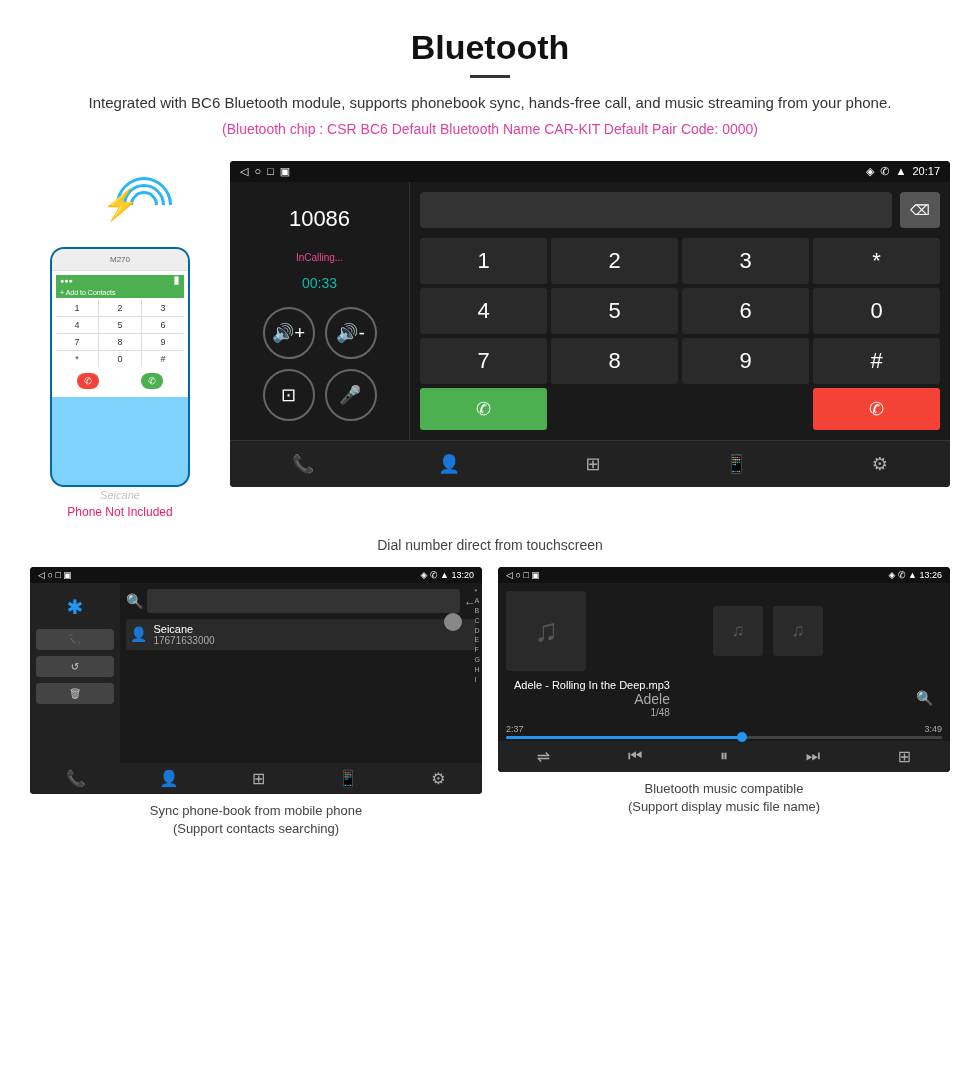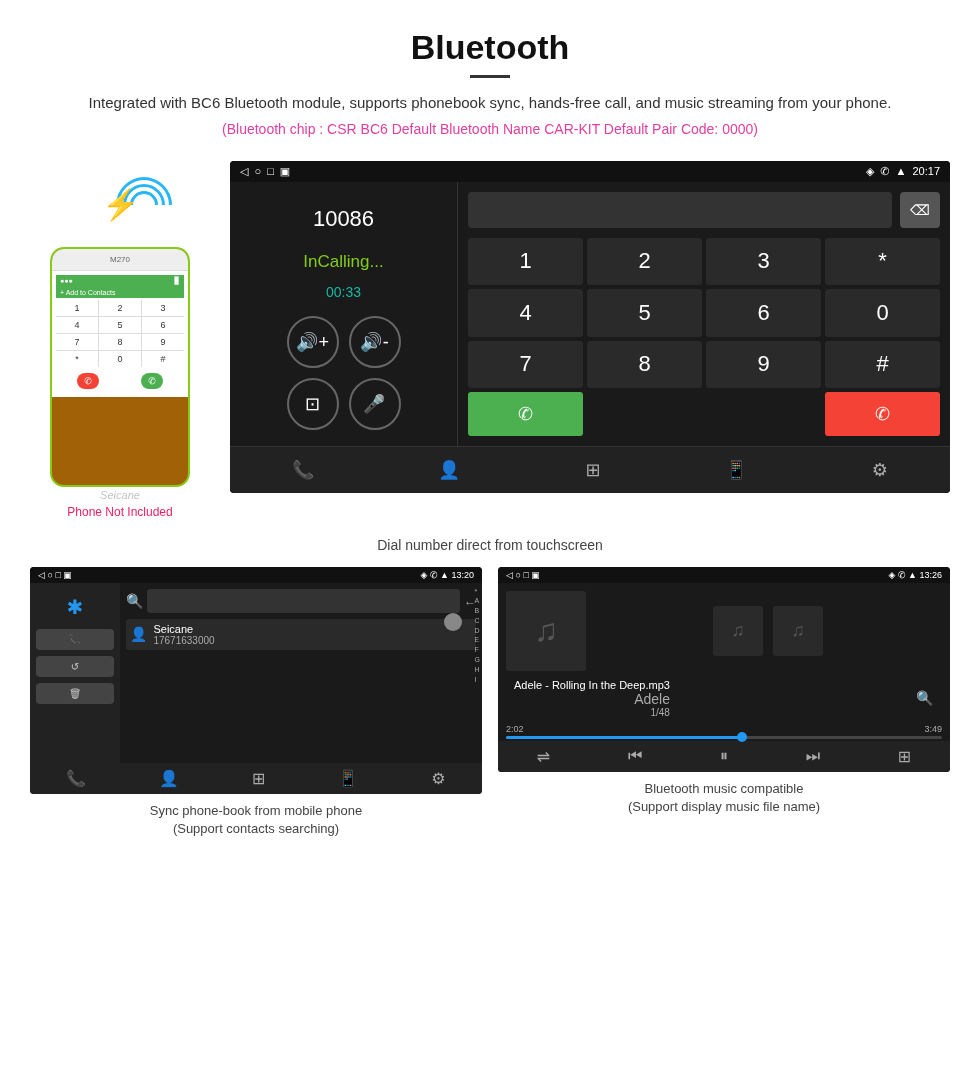--- a/index.html
+++ b/index.html
@@ -77,22 +77,22 @@
       color: #1565c0;
       top: 16px;
       left: 22px;
       font-weight: bold;
     }
 
     
     .phone-mockup {
       width: 140px;
       height: 240px;
-      background: #a16207;
-      border: 2px solid #84cc16;
+      background: #7dd3fc;
+      border: 2px solid #0369a1;
       border-radius: 14px;
       overflow: hidden;
       position: relative;
     }
     .phone-top-bar {
       background: #eee;
       height: 22px;
       display: flex;
       align-items: center;
       justify-content: center;
@@ -184,38 +184,38 @@
     .car-status-icons {
       display: flex;
       gap: 6px;
       align-items: center;
     }
     .dial-main {
       display: flex;
       background: #1a1a1a;
     }
     .dial-left {
-      width: 228px;
+      width: 180px;
       padding: 16px;
       border-right: 1px solid #333;
       display: flex;
       flex-direction: column;
       align-items: center;
       gap: 12px;
     }
     .dial-number-display {
       color: #fff;
       font-size: 22px;
       font-weight: 300;
       text-align: center;
       padding: 8px 0;
     }
     .dial-status {
-      color: #84cc16;
-      font-size: 17px;
+      color: #ec4899;
+      font-size: 10px;
       text-align: center;
     }
     .dial-timer {
       color: #14b8a6;
       font-size: 14px;
     }
     .dial-controls {
       display: grid;
       grid-template-columns: 1fr 1fr;
       gap: 10px;
@@ -751,21 +751,21 @@
             <div>
               <div class="music-song-name">Adele - Rolling In the Deep.mp3</div>
               <div class="music-artist">Adele</div>
               <div class="music-track">1/48</div>
             </div>
             <span class="music-search-icon">🔍</span>
           </div>
         </div>
         <div class="music-progress">
           <div class="progress-times">
-            <span>2:02</span>
+            <span>2:37</span>
             <span>3:49</span>
           </div>
           <div class="progress-bar">
             <div class="progress-fill"></div>
             <div class="progress-thumb"></div>
           </div>
         </div>
         <div class="music-controls">
           <span class="music-ctrl-icon">⇌</span>
           <span class="music-ctrl-icon">⏮</span>

